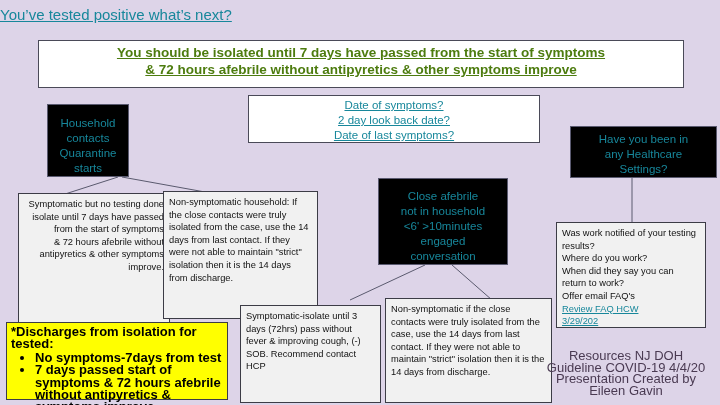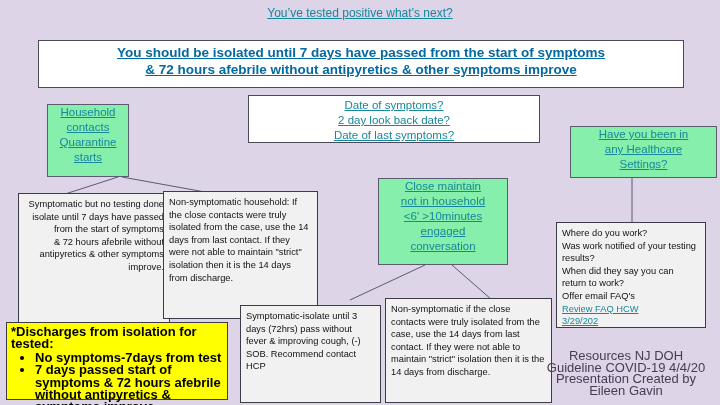--- a/index.html
+++ b/index.html
@@ -9,56 +9,55 @@
     font-family:"Liberation Sans", sans-serif;
     overflow:hidden;
     position:relative;
   }
   .stage{position:absolute;left:0;top:0;width:720px;height:405px;}
   .node{position:absolute;box-sizing:border-box;}
 
   
   #title{
     left:0;top:6px;width:720px;
-    text-align:center;
+    text-align:left;
     color:#17879b;
-    font-size:12px;
+    font-size:15px;
     text-decoration:underline;
     white-space:nowrap;
   }
 
   
   #banner{
     left:38px;top:40px;width:646px;height:48px;
     background:#ffffff;
     border:1px solid #4a4a58;
     display:flex;align-items:flex-start;justify-content:center;
     padding-top:3px;
   }
   #banner .btxt{
-    color:#0369a1;
+    color:#4d7c0f;
     font-size:13.5px;
     font-weight:bold;
     line-height:17px;
     text-align:center;
     text-decoration:underline;
     width:100%;
   }
   #banner .btxt span{display:block;}
 
   
   .blue{
-    background:#86efac;
+    background:#000000;
     border:1px solid #5a5a70;
     color:#17879b;
-    text-decoration:underline;
     text-align:center;
     font-size:11.5px;
     line-height:15px;
-    display:flex;align-items:flex-start;justify-content:center;
+    display:flex;align-items:flex-end;justify-content:center;
   }
   .blue .inner{width:100%;}
   .blue .inner span{display:block;}
 
   
   #dates{
     left:248px;top:95px;width:292px;height:48px;
     background:#ffffff;border:1px solid #4a4a58;
     color:#17879b;text-decoration:underline;text-align:center;
     font-size:11.5px;line-height:15px;padding-top:2px;
@@ -145,40 +144,40 @@
   <div class="node blue" id="healthcare" style="left:570px;top:126px;width:147px;height:52px;">
     <div class="inner">
       <span>Have you been in</span>
       <span>any Healthcare</span>
       <span>Settings?</span>
     </div>
   </div>
 
   <div class="node blue" id="closecontacts" style="left:378px;top:178px;width:130px;height:87px;">
     <div class="inner">
-      <span>Close maintain</span>
+      <span>Close afebrile</span>
       <span>not in household</span>
       <span>&lt;6' &gt;10minutes</span>
       <span>engaged</span>
       <span>conversation</span>
     </div>
   </div>
 
   <div class="node plain" id="symptnotest" style="left:18px;top:193px;width:152px;height:144px;white-space:pre-line;text-align:right;">Symptomatic but no testing done isolate until 7 days have passed from the start of symptoms
 &amp; 72 hours afebrile without antipyretics &amp; other symptoms improve.</div>
 
   <div class="node plain" id="nonsymphh" style="left:156px;top:191px;width:155px;height:128px;margin-left:7px;">Non-symptomatic household: If the close contacts were truly isolated from the case, use the 14 days from last contact. If they were not able to maintain "strict" isolation then it is the 14 days from discharge.</div>
 
   <div class="node plain" id="symptiso" style="left:240px;top:305px;width:141px;height:98px;">Symptomatic-isolate until 3 days (72hrs) pass without fever &amp; improving cough, (-) SOB. Recommend contact HCP</div>
 
   <div class="node plain" id="nonsympclose" style="left:385px;top:298px;width:167px;height:105px;">Non-symptomatic if the close contacts were truly isolated from the case, use the 14 days from last contact. If they were not able to maintain "strict" isolation then it is the 14 days from discharge.</div>
 
   <div class="node plain" id="workbox" style="left:556px;top:222px;width:150px;height:106px;">
+    <span>Was work  notified of your testing results?</span>
     <span>Where do you work?</span>
-    <span>Was work  notified of your testing results?</span>
     <span>When did they say you can return to work?</span>
     <span>Offer email FAQ's</span>
     <span class="teal-link">Review FAQ HCW</span>
     <span class="teal-link">3/29/202</span>
   </div>
 
   <div class="node" id="yellow">
     <span class="hd">*Discharges from isolation for tested:</span>
     <ul>
       <li>No symptoms-7days from test</li>

